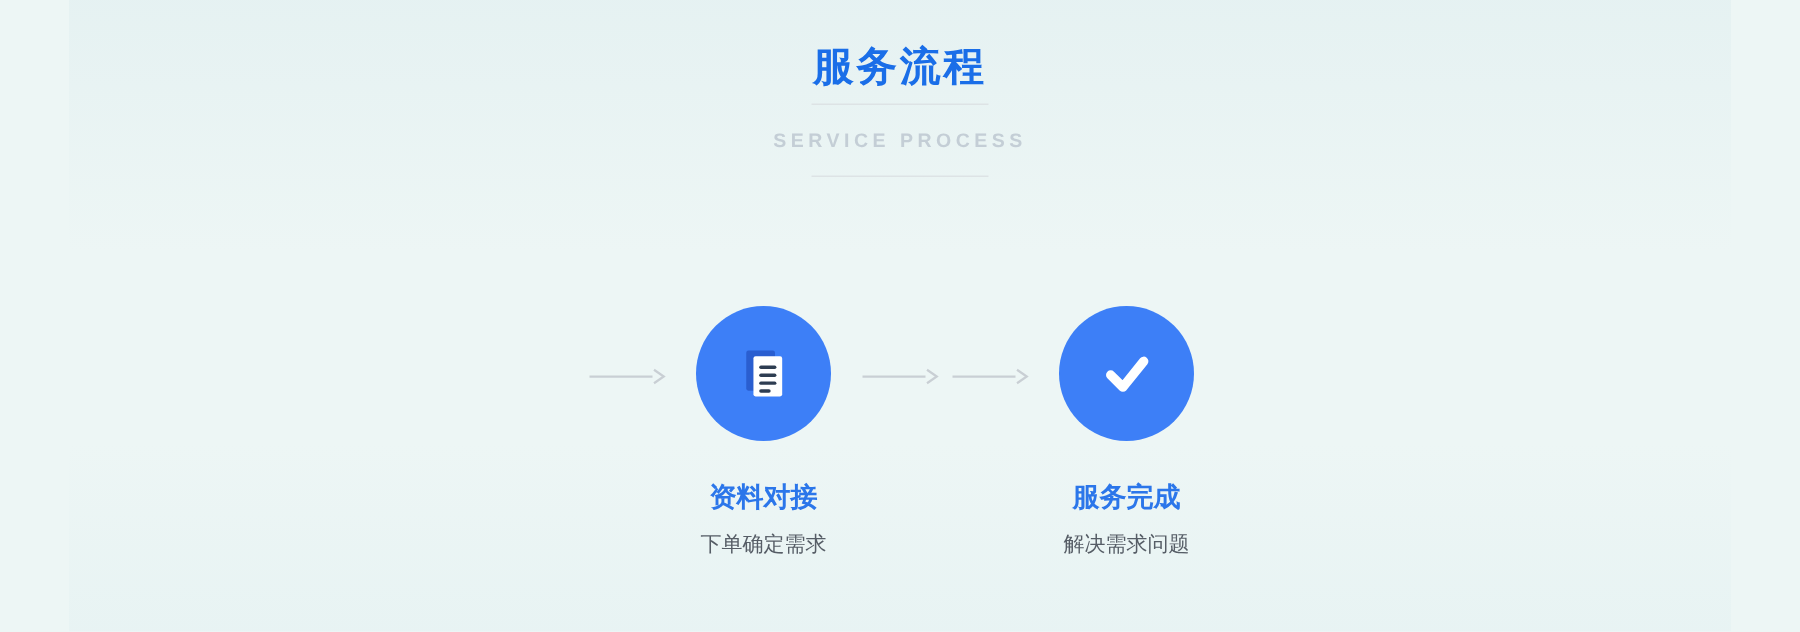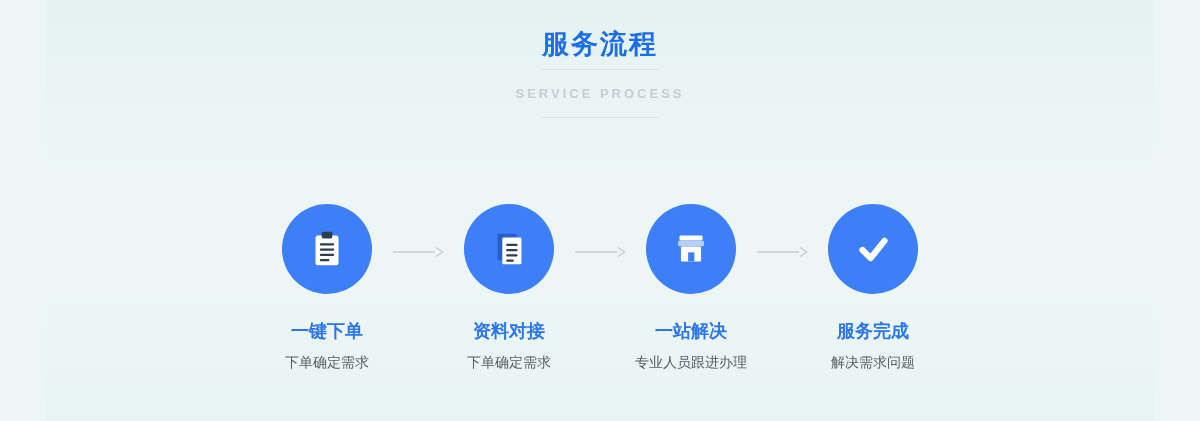--- a/index.html
+++ b/index.html
@@ -103,36 +103,20 @@
     <h2 class="title">服务流程</h2>
     <div class="subtitle-row">
       <span class="hline"></span>
       <span class="subtitle">SERVICE PROCESS</span>
       <span class="hline"></span>
     </div>
   </div>
 
   <div class="steps">
 
-    <div class="step">
-      <div class="circle">
-        <span>
-          <svg width="46" height="46" viewBox="0 0 48 48">
-            <rect x="12" y="10" width="24" height="31" rx="2.5" fill="#ffffff"></rect>
-            <rect x="18.5" y="6" width="11" height="7" rx="1.5" fill="#2e3d52"></rect>
-            <rect x="16.5" y="18" width="15" height="2.4" rx="1.2" fill="#2e3d52"></rect>
-            <rect x="16.5" y="23.5" width="15" height="2.4" rx="1.2" fill="#2e3d52"></rect>
-            <rect x="16.5" y="29" width="15" height="2.4" rx="1.2" fill="#2e3d52"></rect>
-            <rect x="16.5" y="34.5" width="10" height="2.4" rx="1.2" fill="#2e3d52"></rect>
-          </svg>
-        </span>
-      </div>
-      <div class="step-title">一键下单</div>
-      <div class="step-desc">下单确定需求</div>
-    </div>
 
     <div class="arrow">
       <svg width="52" height="12" viewBox="0 0 52 12">
         <line x1="1" y1="6" x2="43" y2="6" stroke="#c9cfd4" stroke-width="1.5"></line>
         <polyline points="44,1.5 50.5,6 44,10.5" fill="none" stroke="#c9cfd4" stroke-width="1.5"></polyline>
       </svg>
     </div>
 
     <div class="step">
       <div class="circle">
@@ -151,34 +135,20 @@
       <div class="step-desc">下单确定需求</div>
     </div>
 
     <div class="arrow">
       <svg width="52" height="12" viewBox="0 0 52 12">
         <line x1="1" y1="6" x2="43" y2="6" stroke="#c9cfd4" stroke-width="1.5"></line>
         <polyline points="44,1.5 50.5,6 44,10.5" fill="none" stroke="#c9cfd4" stroke-width="1.5"></polyline>
       </svg>
     </div>
 
-    <div class="step">
-      <div class="circle">
-        <span>
-          <svg width="46" height="46" viewBox="0 0 48 48">
-            <rect x="12" y="10" width="24" height="5" rx="1" fill="#ffffff"></rect>
-            <rect x="10.5" y="15.5" width="27" height="5.5" rx="1" fill="#b7d0fb"></rect>
-            <rect x="13.5" y="21.5" width="21" height="15.5" rx="1" fill="#ffffff"></rect>
-            <rect x="21" y="27.5" width="6.5" height="9.5" fill="#3d7ff7"></rect>
-          </svg>
-        </span>
-      </div>
-      <div class="step-title">一站解决</div>
-      <div class="step-desc">专业人员跟进办理</div>
-    </div>
 
     <div class="arrow">
       <svg width="52" height="12" viewBox="0 0 52 12">
         <line x1="1" y1="6" x2="43" y2="6" stroke="#c9cfd4" stroke-width="1.5"></line>
         <polyline points="44,1.5 50.5,6 44,10.5" fill="none" stroke="#c9cfd4" stroke-width="1.5"></polyline>
       </svg>
     </div>
 
     <div class="step">
       <div class="circle">

